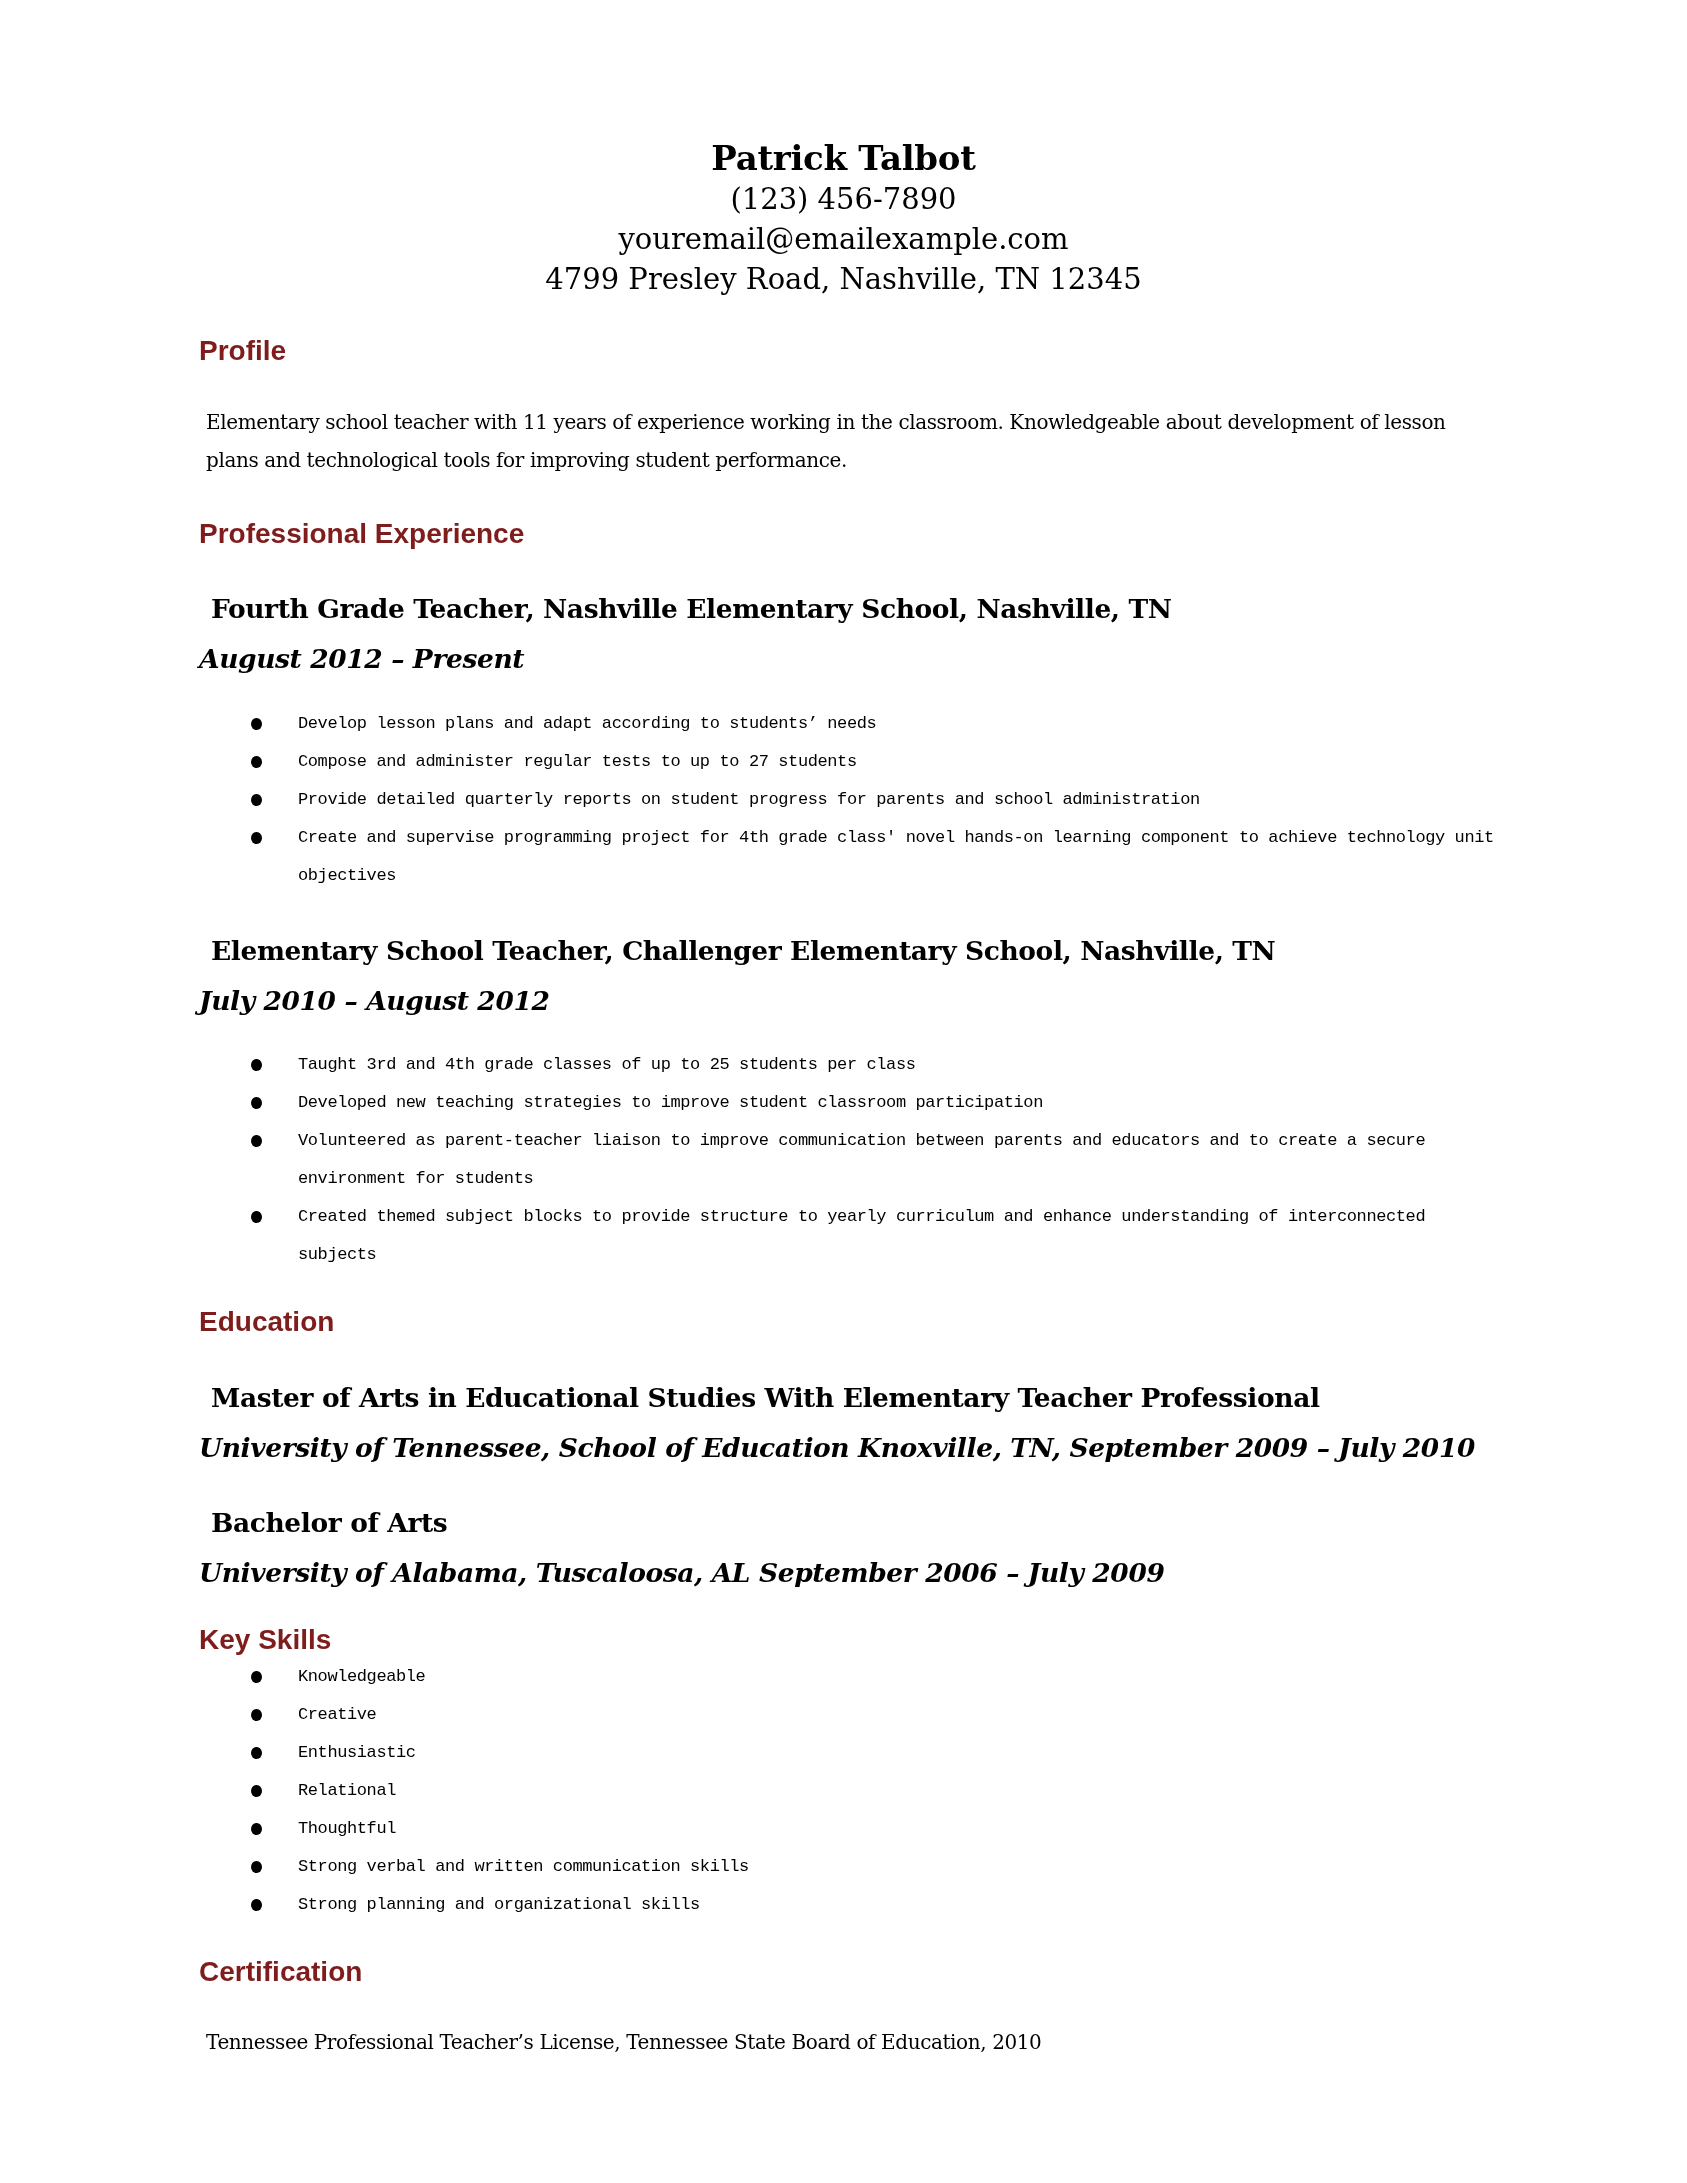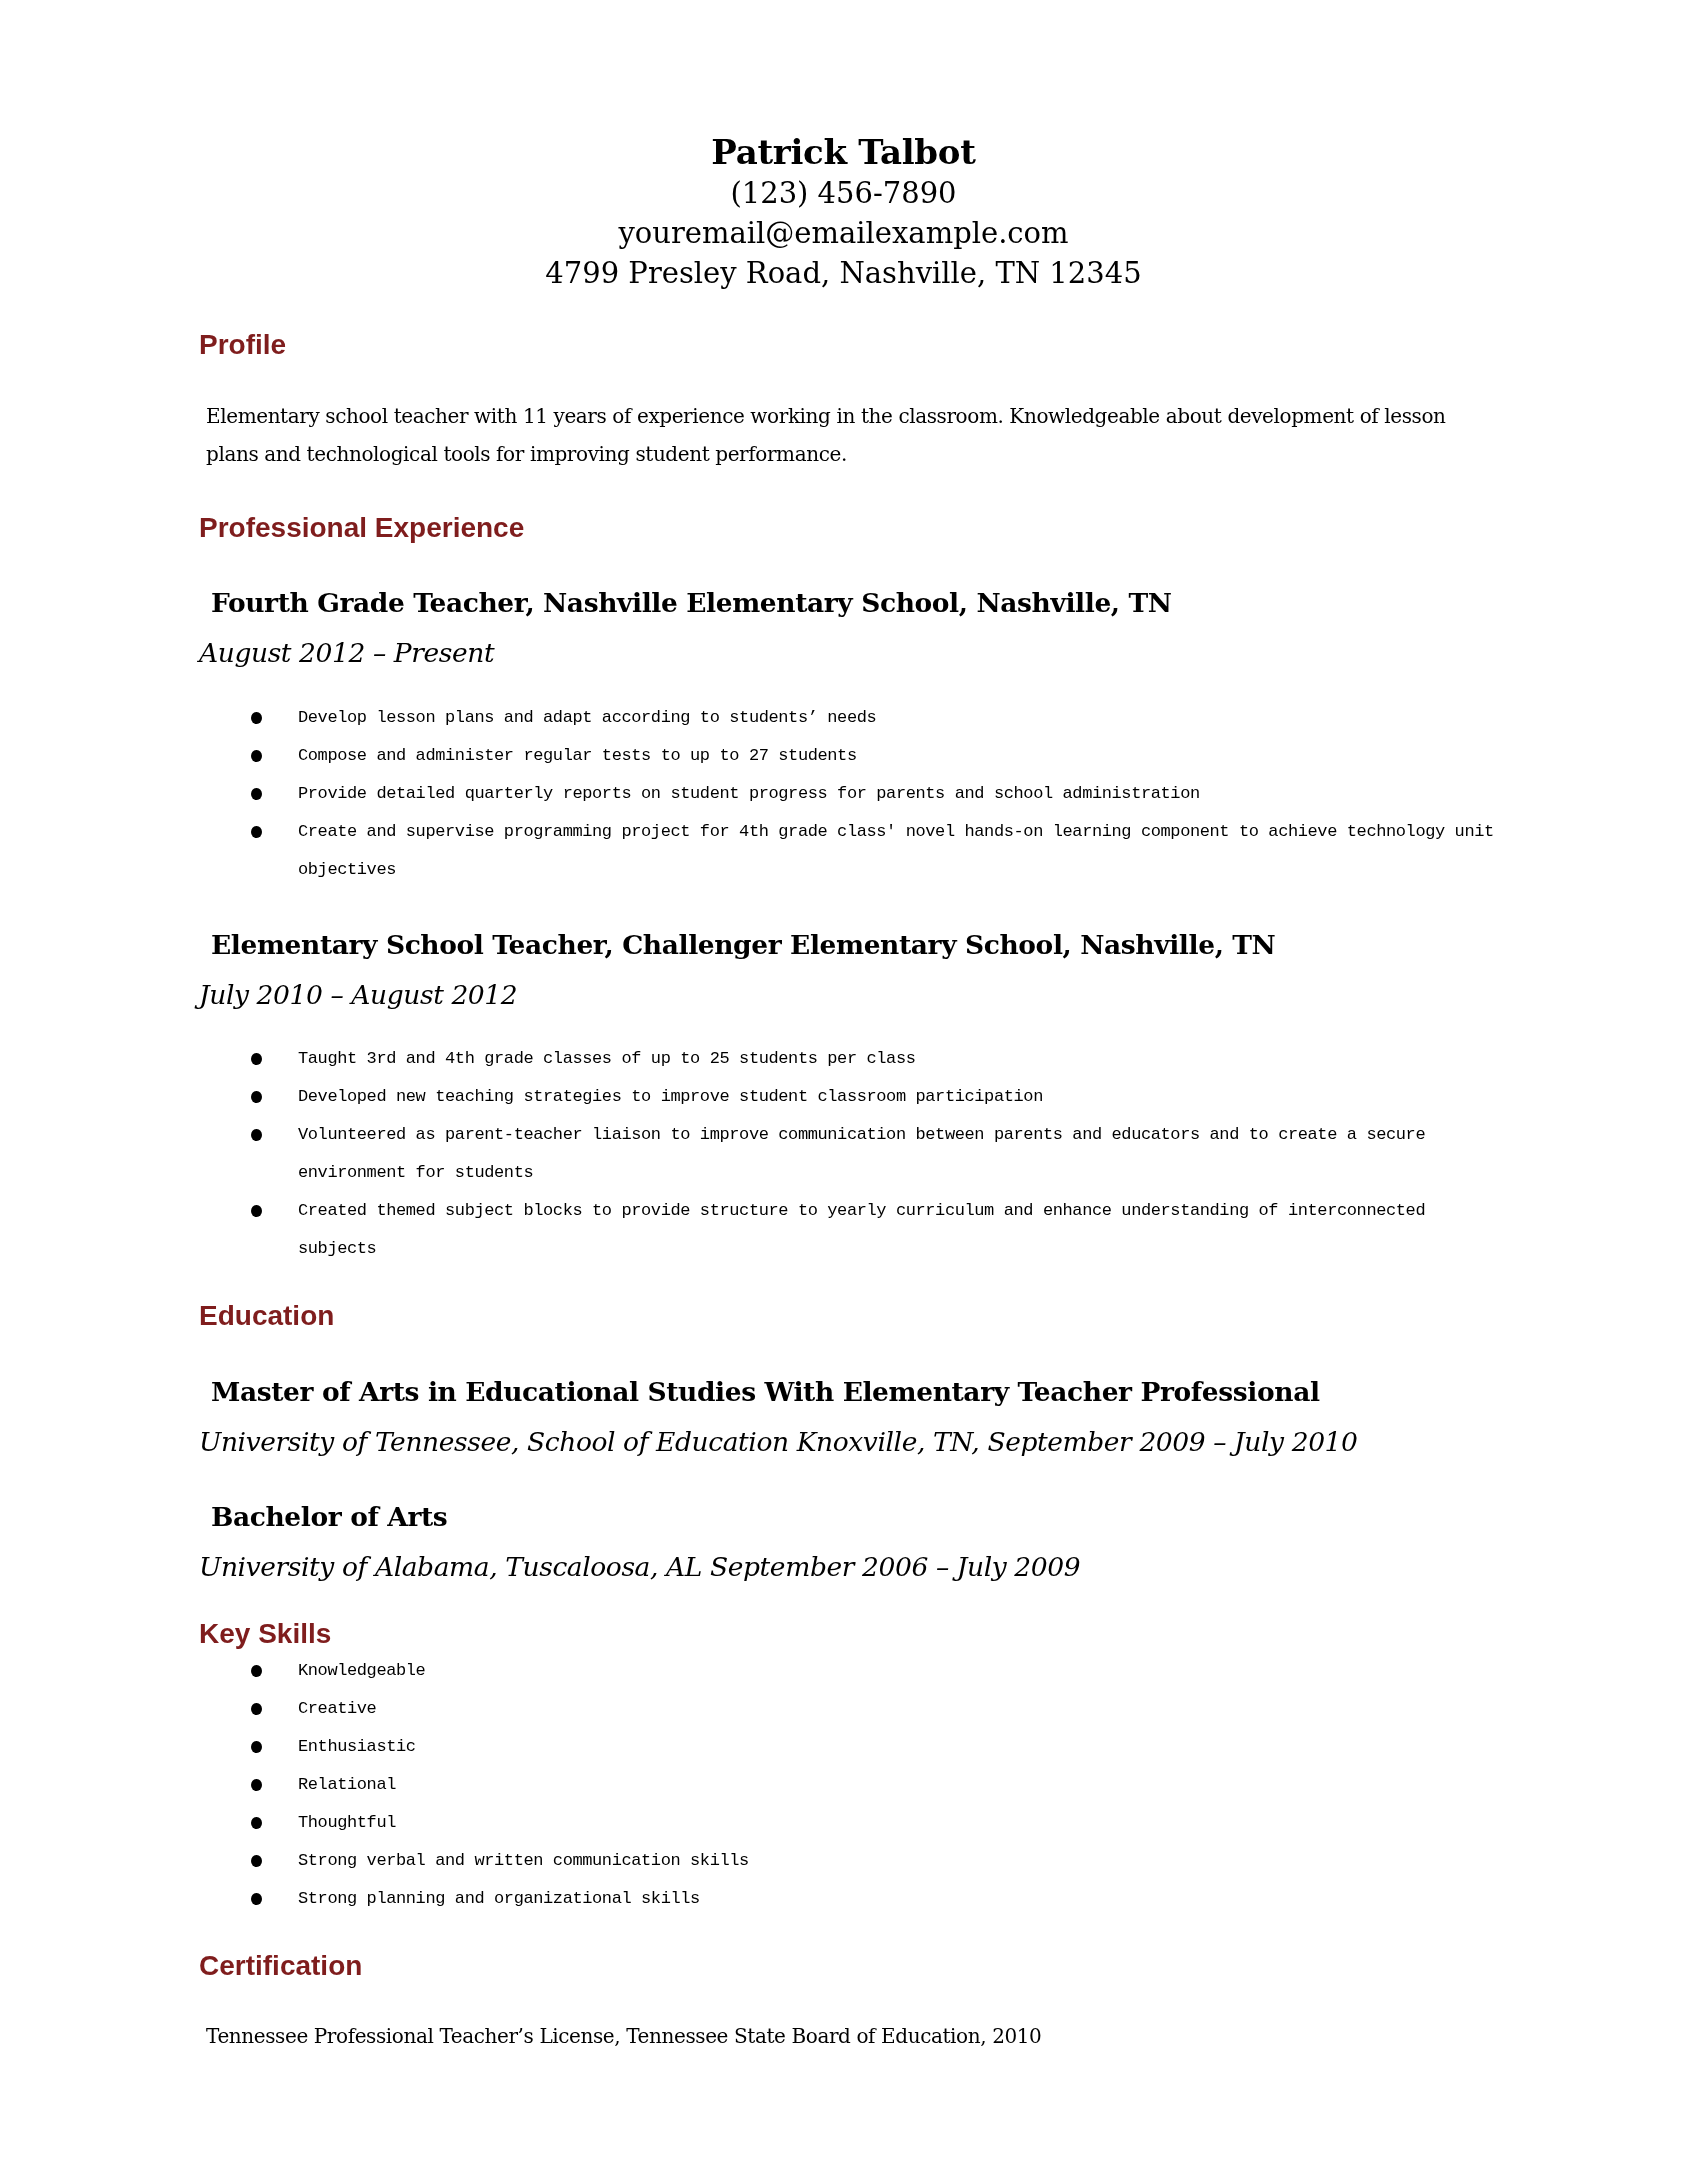--- a/index.html
+++ b/index.html
@@ -1,27 +1,27 @@
 <!DOCTYPE html>
 <html style="font-size:10.6px"><head>
 <meta charset="utf-8">
 <style>
   html, body { margin: 0; padding: 0; background: #ffffff; }
   body { width: 1687px; height: 2183px; position: relative; overflow: hidden;
          font-family: "DejaVu Serif", "Liberation Serif", serif; color: #000; }
-  .page { position: absolute; left: 0; top: 10px; width: 1687px; height: 2097px; }
+  .page { position: absolute; left: 0; top: 16px; width: 1687px; height: 2097px; }
   .header { position: absolute; left: 0; top: 122px; width: 1687px; text-align: center; }
   .name { font-size: 34px; font-weight: bold; line-height: 41px; margin: 0; letter-spacing: -0.3px; }
   .contact { font-size: 29px; line-height: 40px; margin: 0; }
   .content { position: absolute; left: 199px; top: 316px; width: 1297px; }
   .section-heading { font-family: "Liberation Sans", "DejaVu Sans", sans-serif; font-weight: bold;
                      color: #7f1d1d; font-size: 28px; line-height: 37px; margin: 0; }
   .para { font-size: 20px; line-height: 38px; margin: 7px; letter-spacing: -0.4px; }
   .job-title { font-size: 26.5px; font-weight: bold; line-height: 38px; margin: 12px; letter-spacing: -0.4px; }
-  .job-dates { font-size: 26.5px; font-style: italic; line-height: 38px; margin: 0; letter-spacing: -0.4px; }
+  .job-dates { font-size: 26.5px; font-style: italic; line-height: 38px; margin: 0; letter-spacing: -0.4px; font-weight: bold; }
   ul.bullets { list-style: none; margin: 0; padding: 0; }
   ul.bullets li { position: relative; padding-left: 99px; font-size: 17px; line-height: 38px; letter-spacing: -0.4px; font-family: Liberation Mono, monospace; }
   ul.bullets li .dot { position: absolute; left: 52px; top: 13.2px; width: 10.6px; height: 12px;
                        background: #000; border-radius: 50%; }
   .gap-s { height: 25px; }
   .gap-m { height: 26.5px; }
   .gap-l { height: 29px; }
 </style>
 </head>
 <body>

